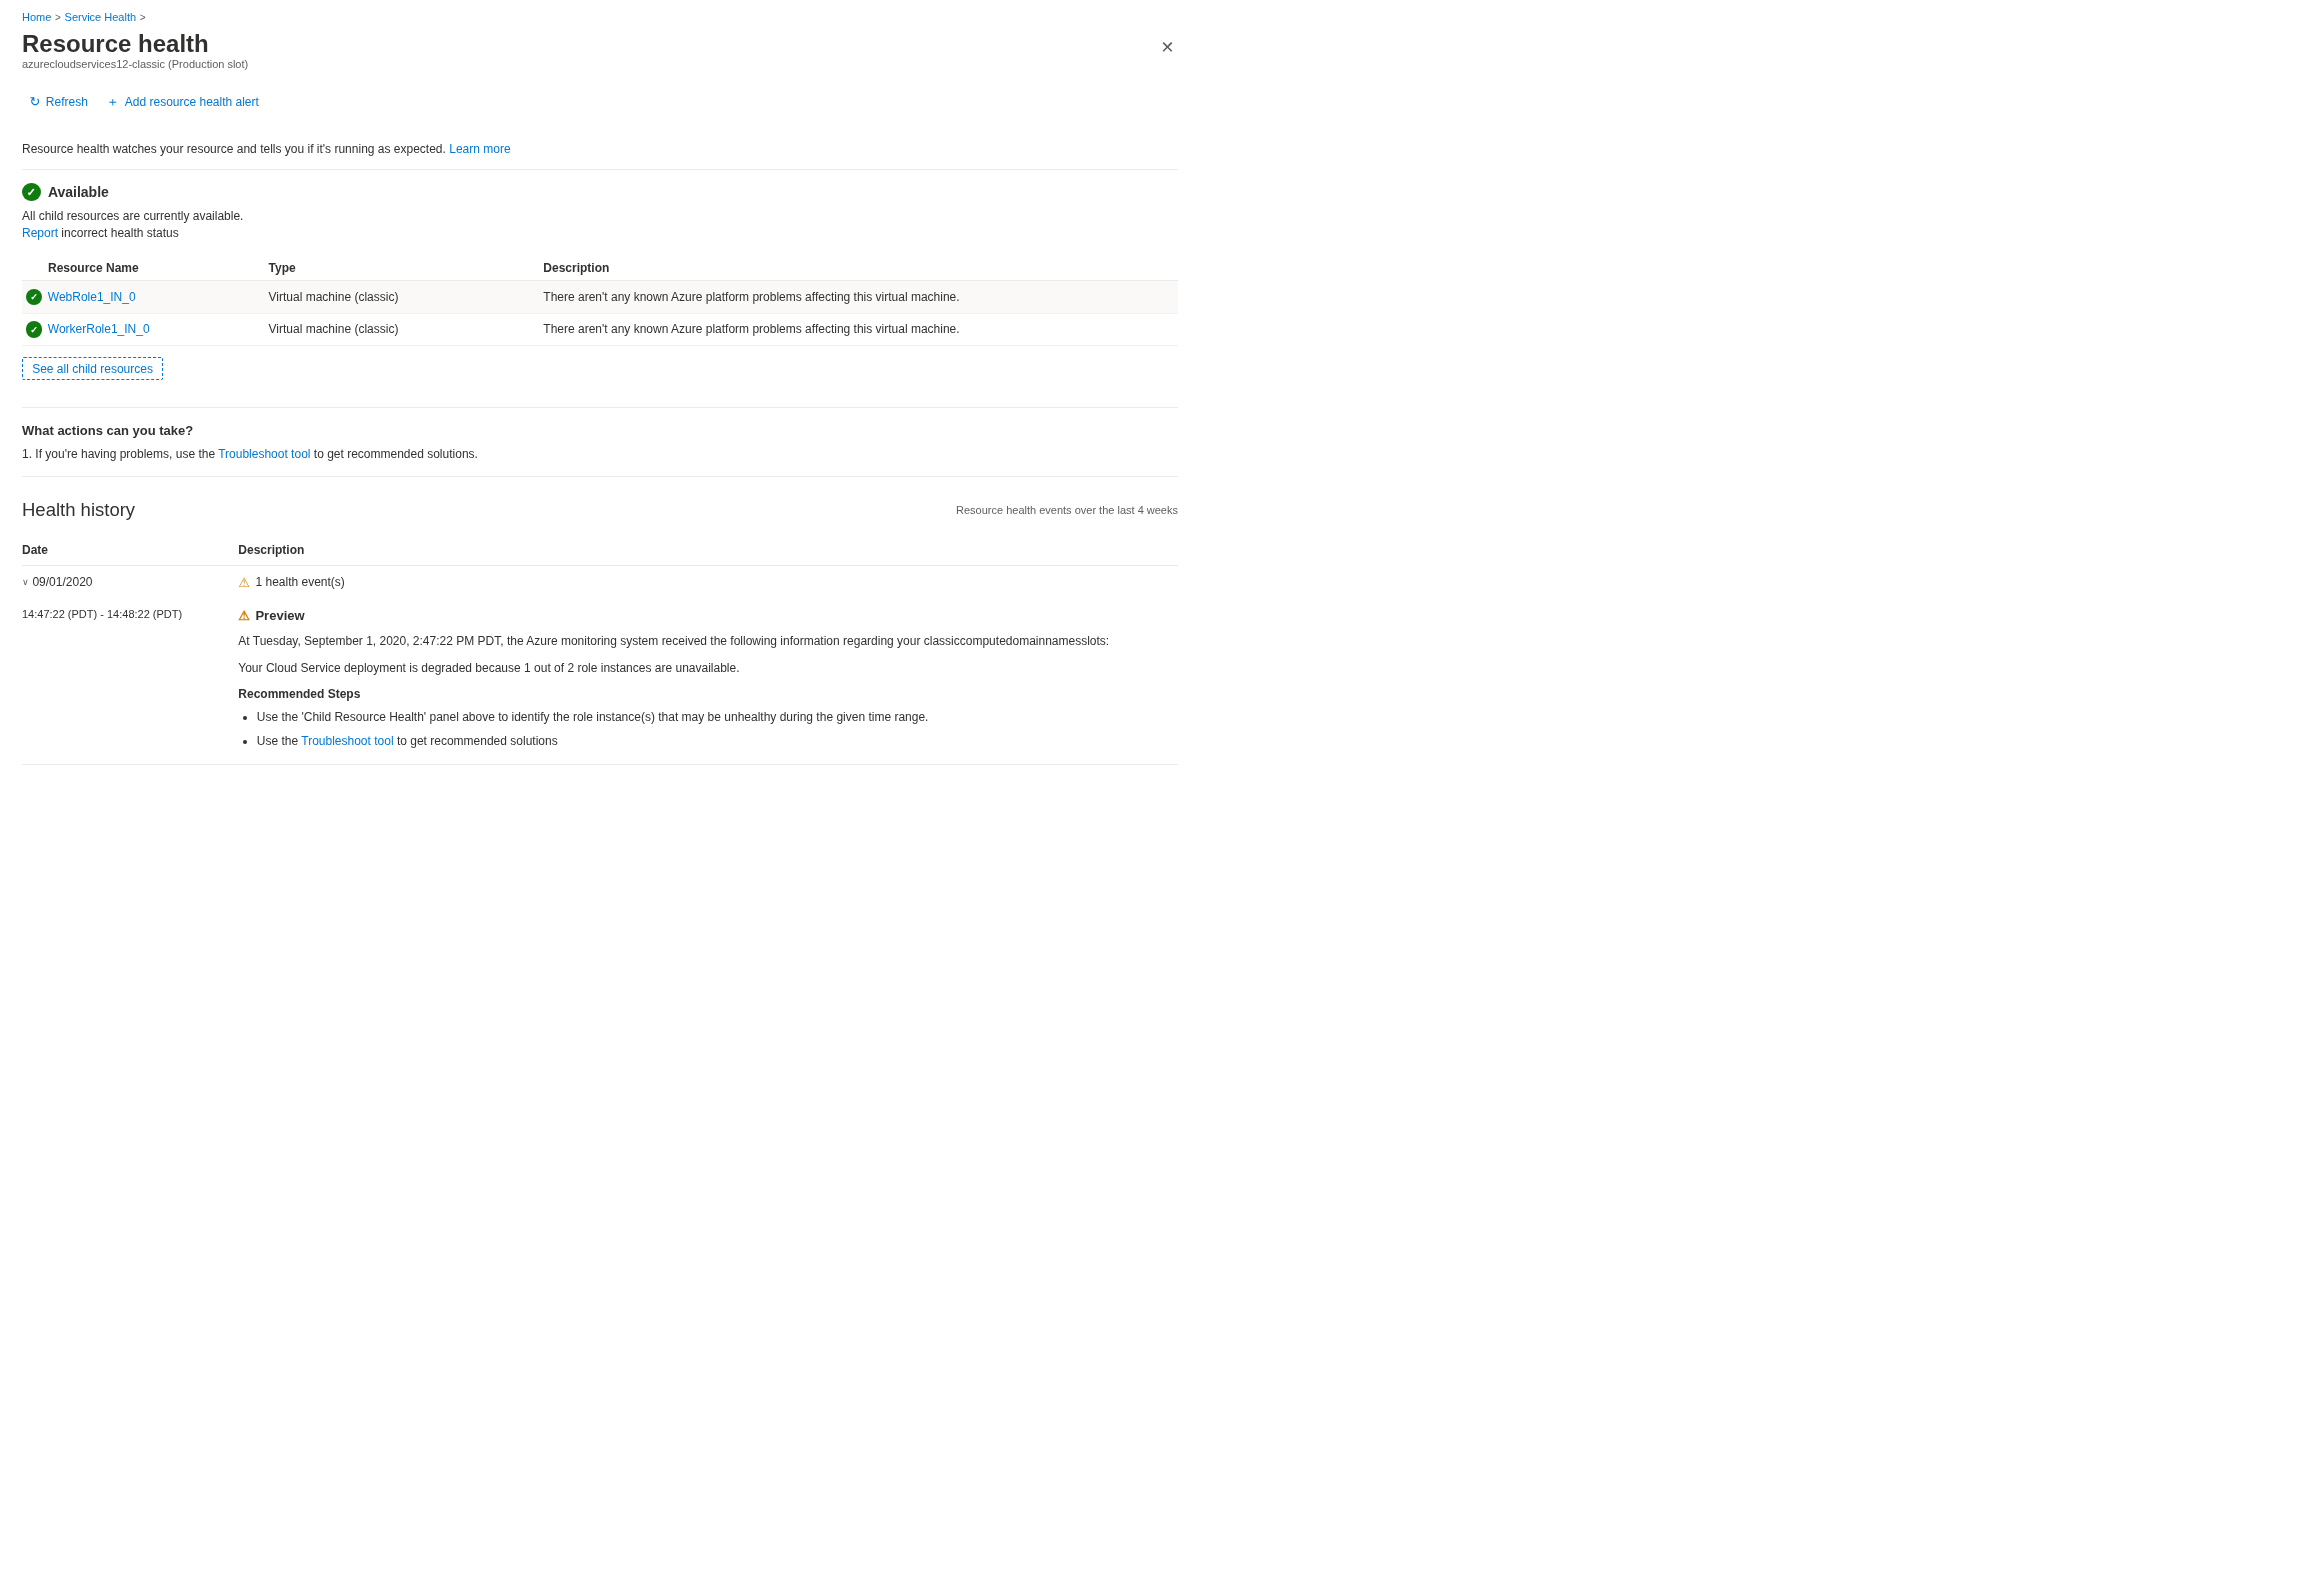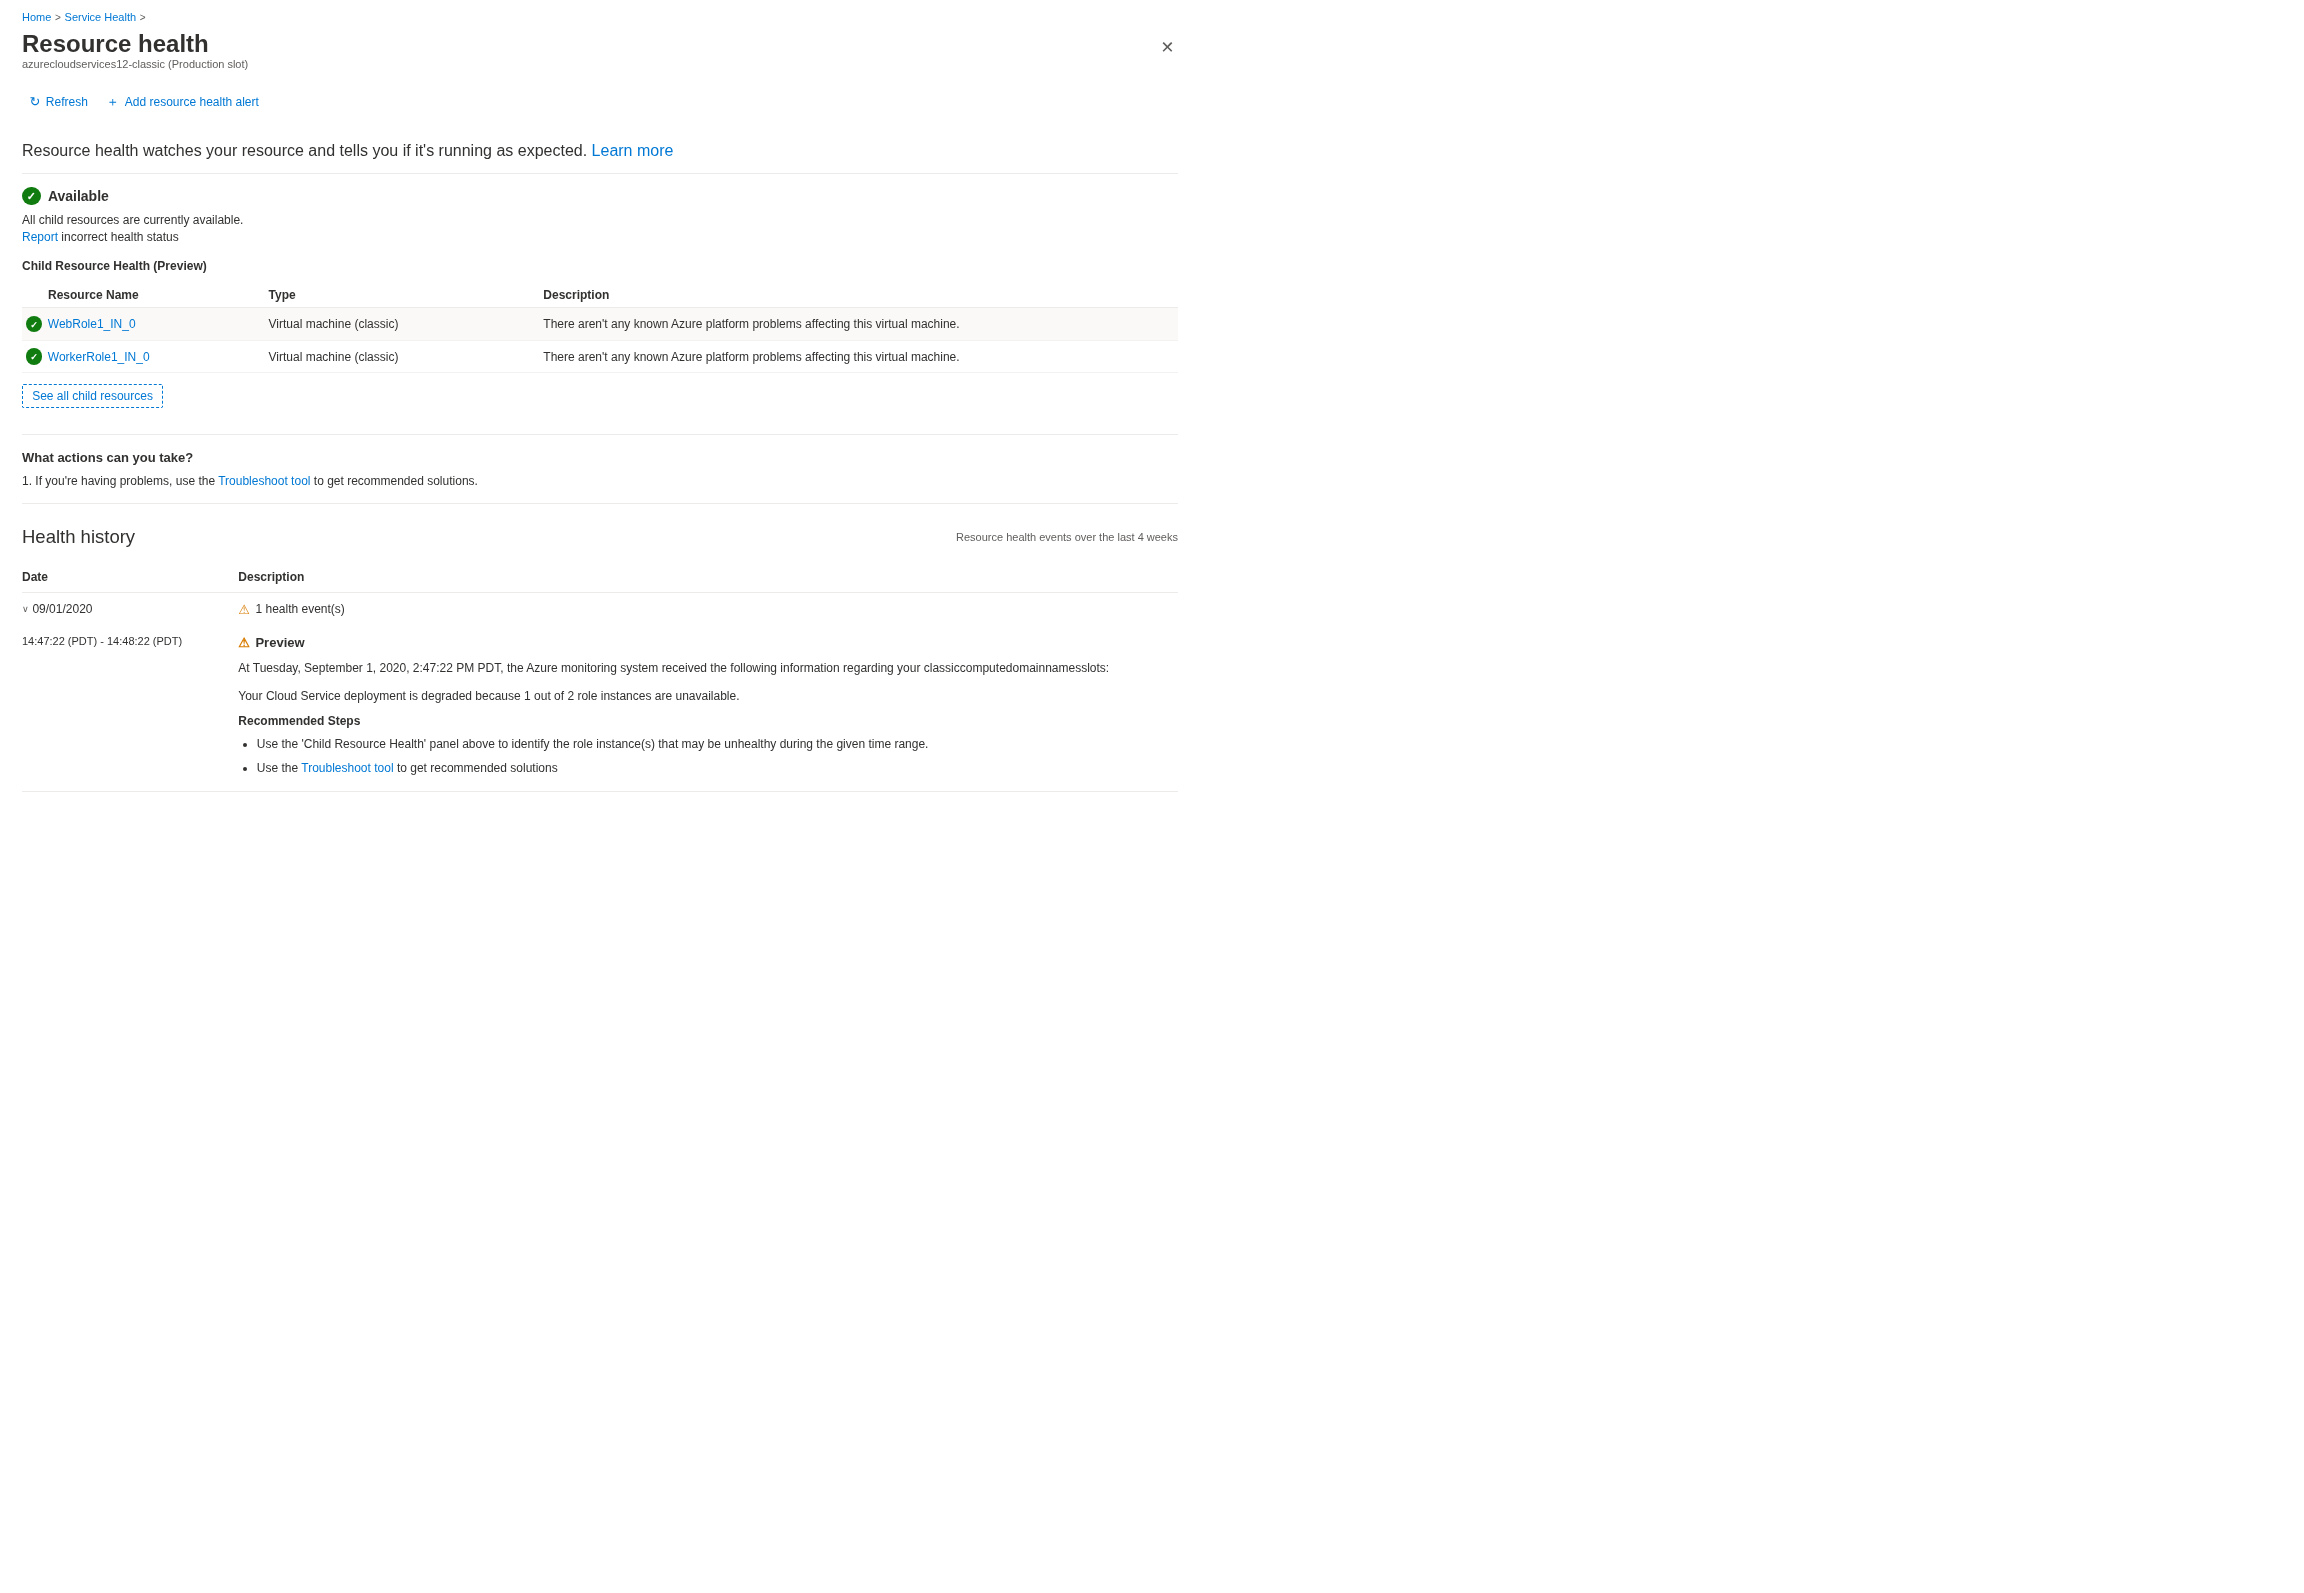--- a/index.html
+++ b/index.html
@@ -72,21 +72,21 @@
       cursor: pointer;
       color: #0078d4;
       font-size: 12px;
       padding: 5.5px 7.4px;
       border-radius: 1.8px;
     }
     .toolbar-icon {
       font-size: 13px;
     }
     .info-bar {
-      font-size: 16px;
+      font-size: 12px;
       color: #323130;
       margin-bottom: 13px;
       padding-bottom: 13px;
       border-bottom: 0.9px solid #edebe9;
     }
     .info-bar a {
       color: #0078d4;
       text-decoration: none;
     }
     .status-section {
@@ -368,21 +368,20 @@
       <div class="status-icon-available">✓</div>
       <span>Available</span>
     </div>
     <div class="status-desc">All child resources are currently available.</div>
     <div>
       <a class="report-link">Report</a><span> incorrect health status</span>
     </div>
   </div>
 
   <div class="child-resource-section">
-    <div class="child-resource-title">Child Resource Health (Preview)</div>
     <table class="resource-table">
       <thead>
         <tr>
           <th>
             <span>Resource Name</span>
           </th>
           <th>
             <span>Type</span>
           </th>
           <th>

